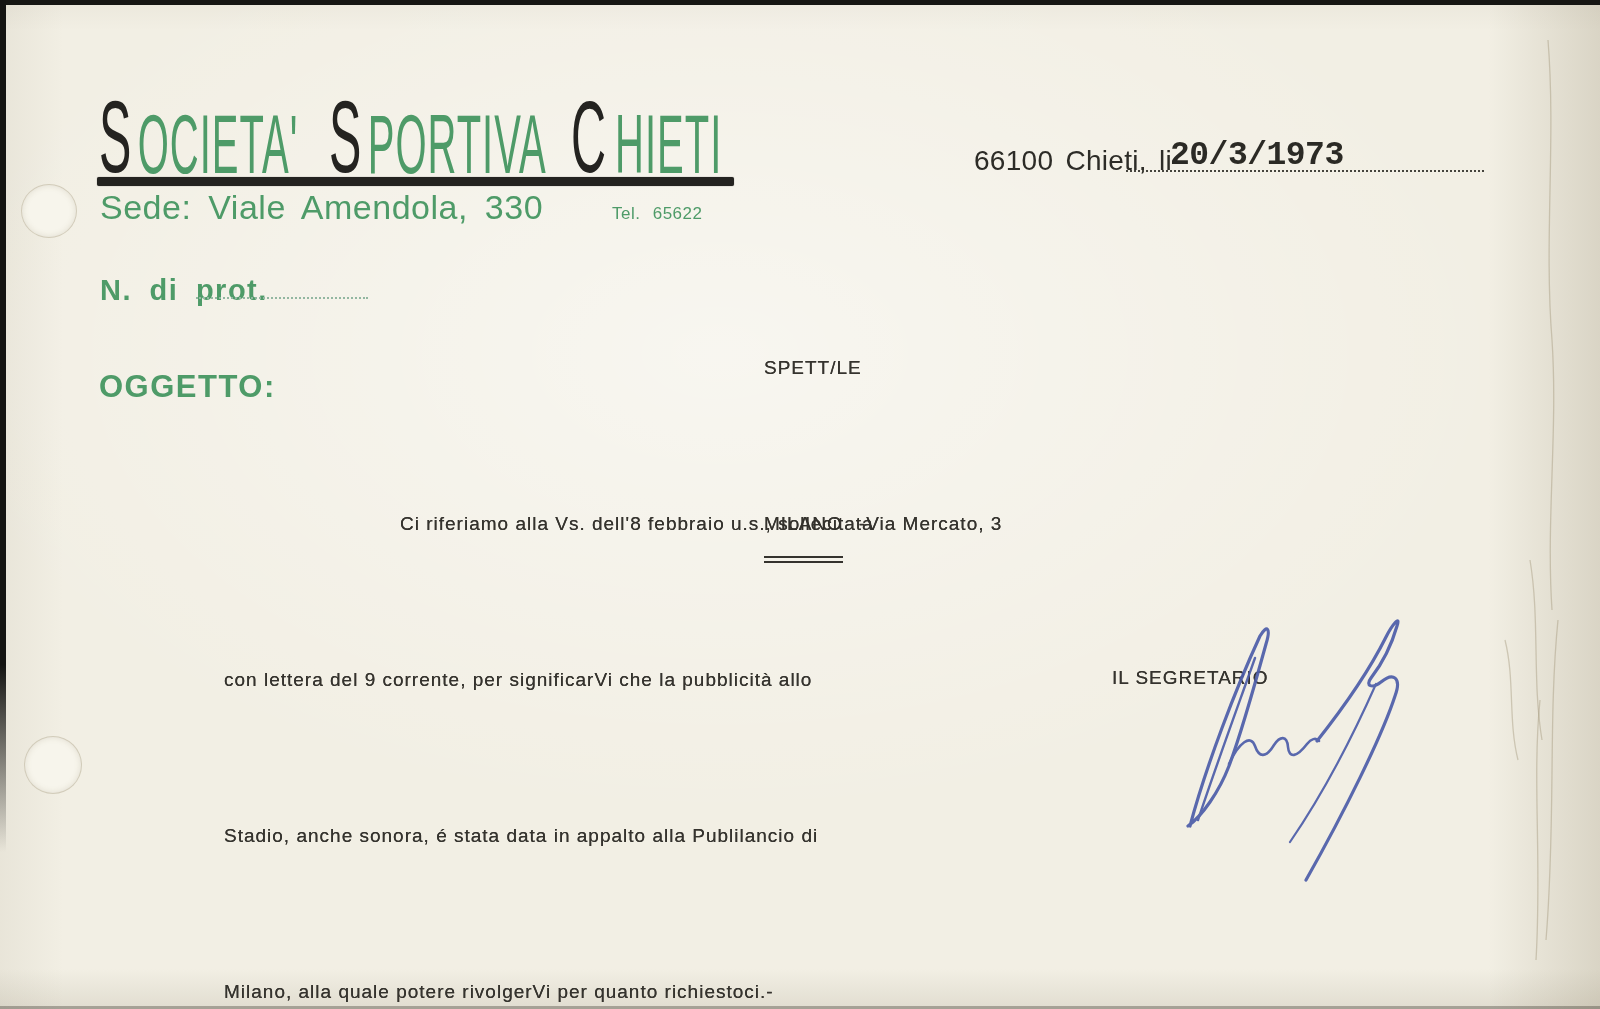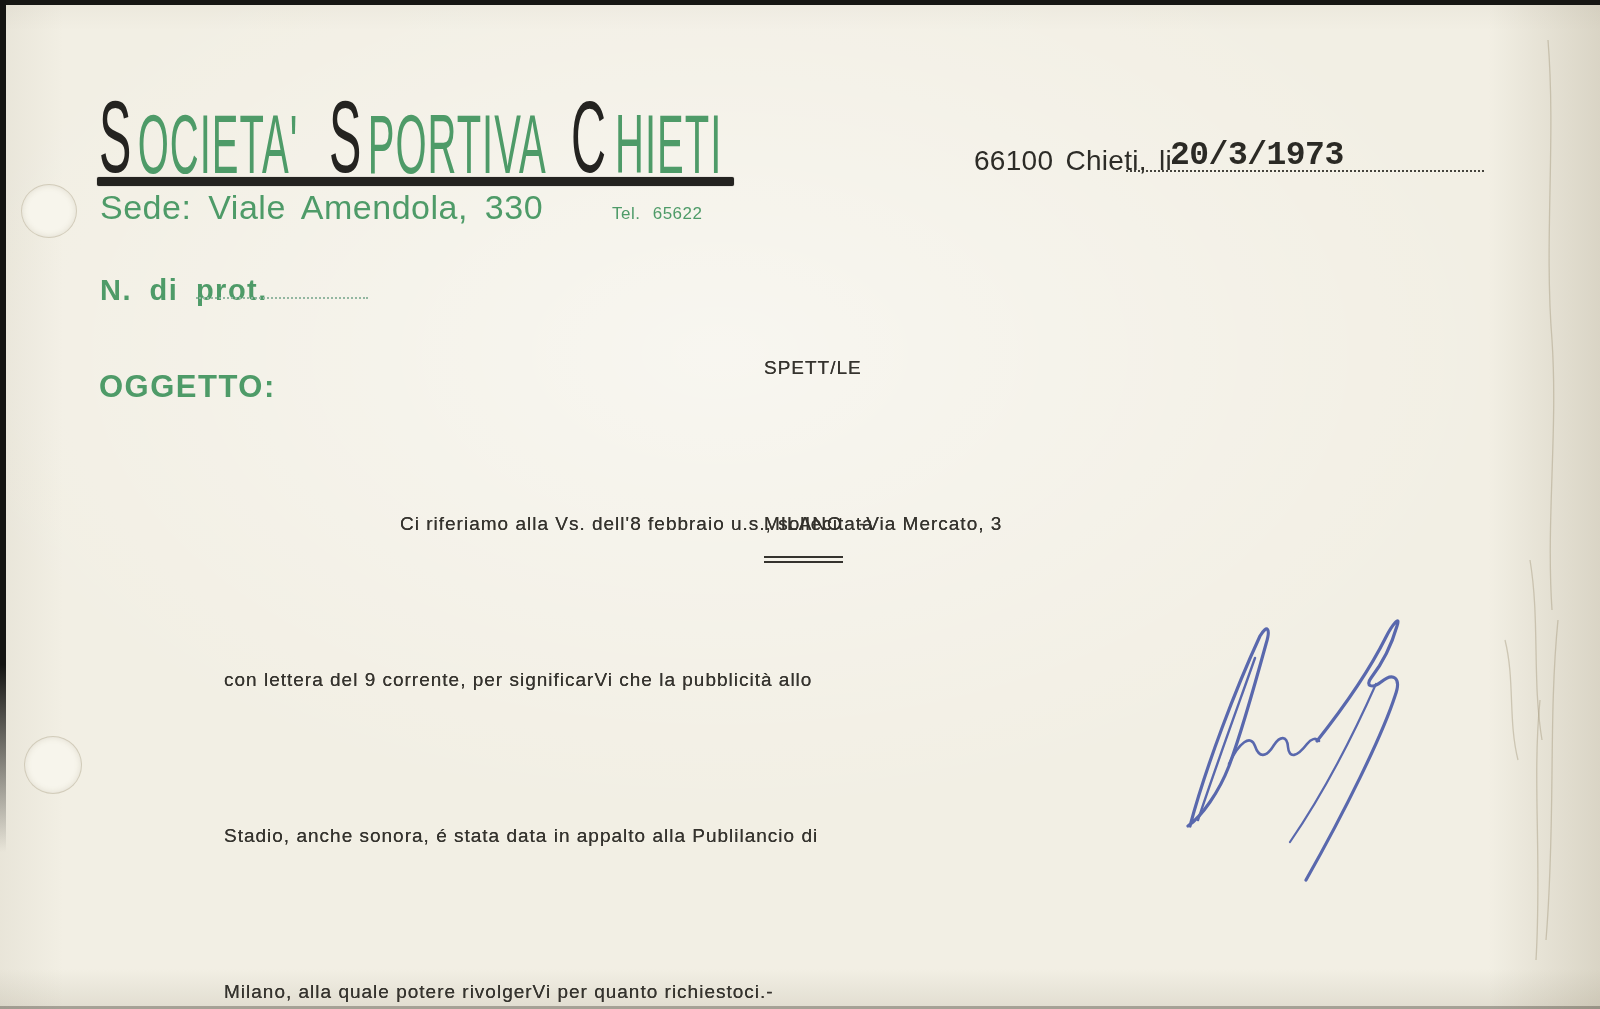--- a/index.html
+++ b/index.html
@@ -116,20 +116,21 @@
   </div>
 
   <div class="bodytext tw">
     <div class="indent">Ci riferiamo alla Vs. dell'8 febbraio u.s., sollecitata</div>
     <div>con lettera del 9 corrente, per significarVi che la pubblicità allo</div>
     <div>Stadio, anche sonora, é stata data in appalto alla Publilancio di</div>
     <div>Milano, alla quale potere rivolgerVi per quanto richiestoci.-</div>
     
   </div>
 
+  <div class="signoff tw">IL SEGRETARIO</div>
 
   <svg class="signature" viewBox="0 0 360 300" fill="none">
     <g stroke="var(--c-signature,#4d5da9)" stroke-linecap="round" stroke-linejoin="round" opacity=".92">
       <path stroke-width="3.2" d="M 50,238 C 66,178 96,100 120,48 C 127,36 131,40 126,56 C 115,96 101,146 89,178 C 79,204 62,228 48,238"></path>
       <path stroke-width="2.4" d="M 58,232 C 76,178 98,118 115,70"></path>
       <path stroke-width="2.6" d="M 89,176 C 99,154 111,146 115,158 C 119,170 126,170 134,157 C 140,148 147,147 148,159 C 149,171 157,169 167,156 C 171,151 176,149 179,153"></path>
       <path stroke-width="3.2" d="M 177,153 C 200,124 228,85 246,49 C 252,37 261,26 257,38 C 251,59 241,77 231,90 C 225,98 232,101 241,94 C 253,84 262,89 255,108 C 242,148 205,223 166,292"></path>
       <path stroke-width="2.2" d="M 236,96 C 212,150 183,206 150,254"></path>
     </g>
   </svg>

